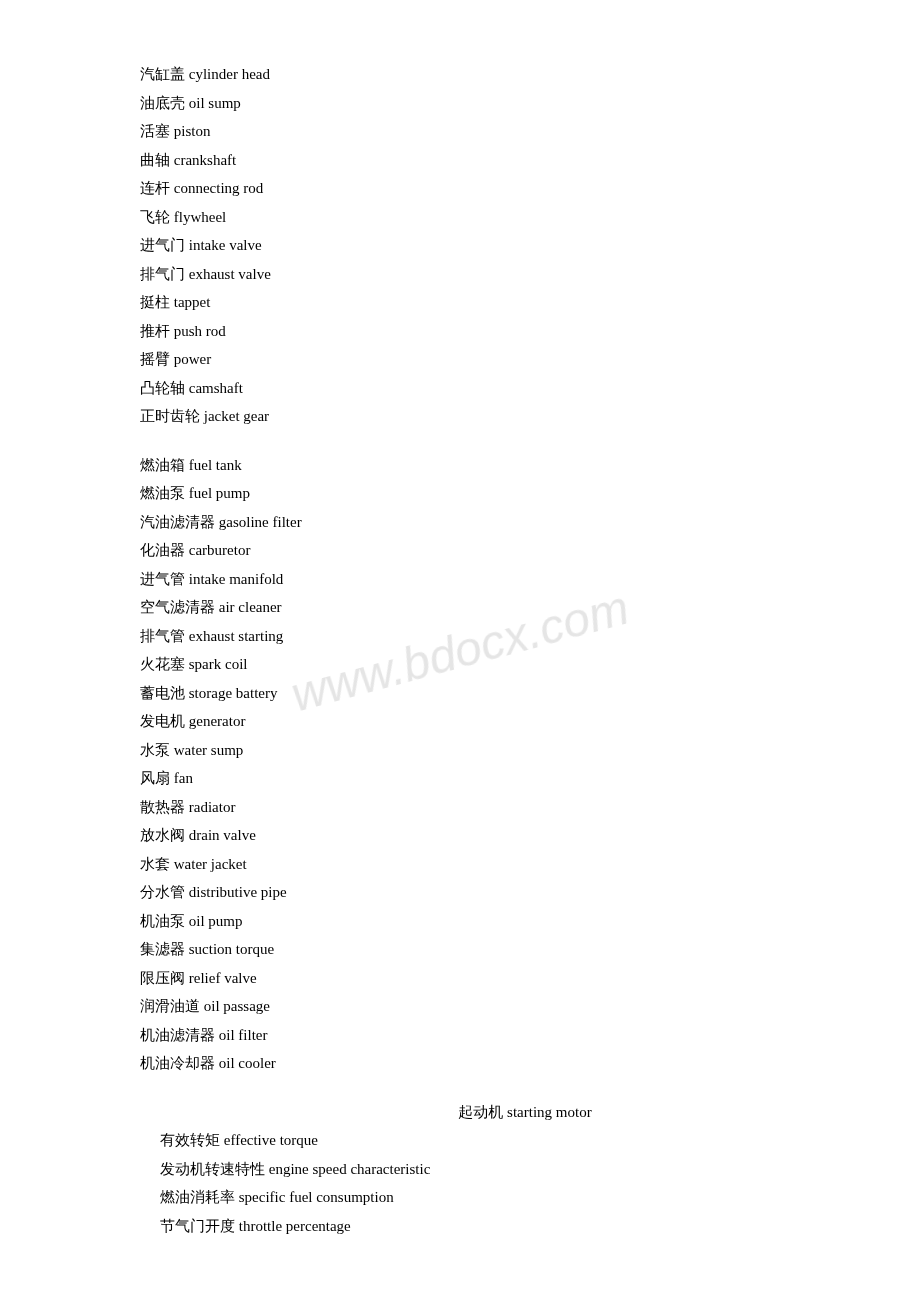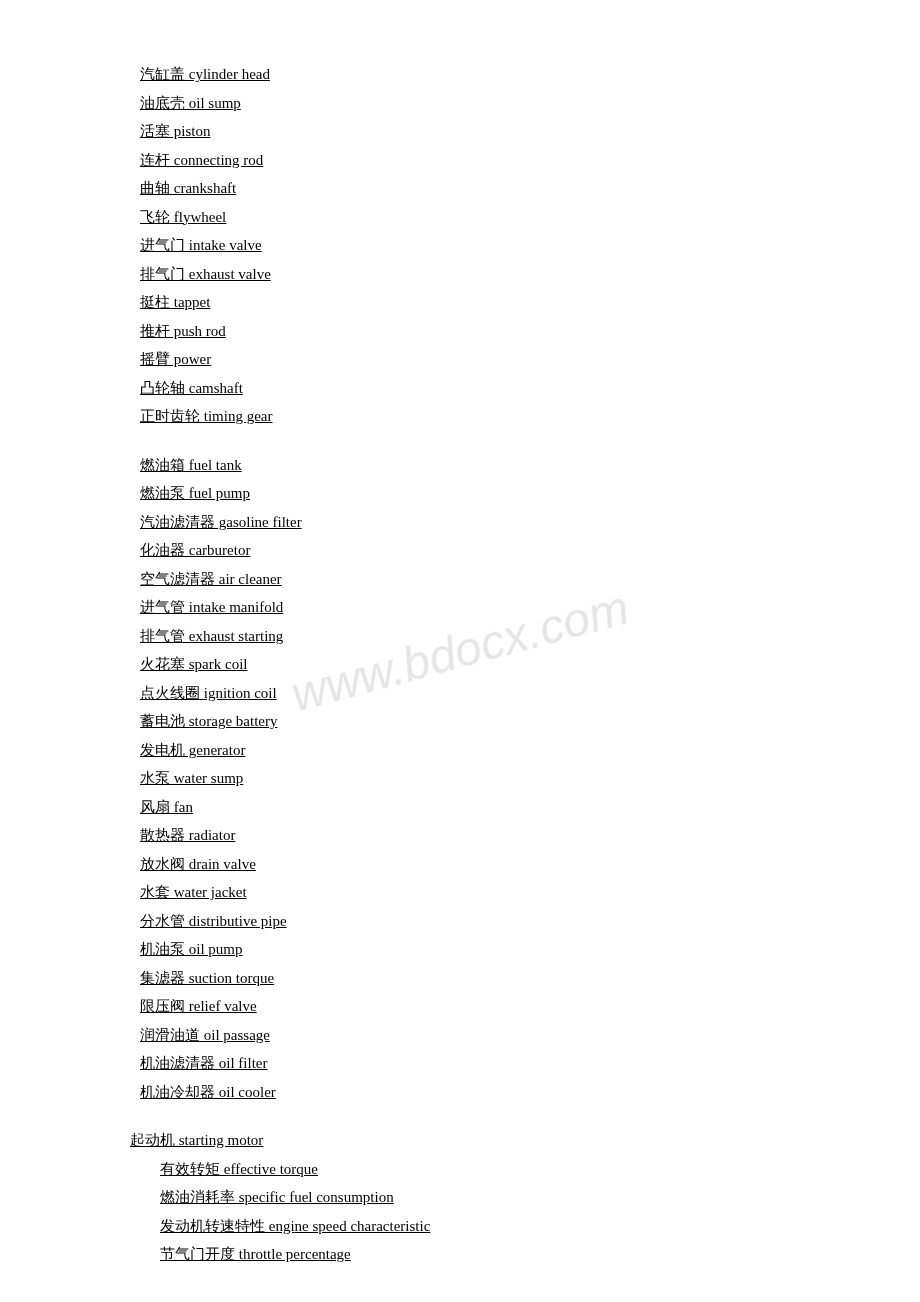--- a/index.html
+++ b/index.html
@@ -32,91 +32,90 @@
       white-space: nowrap;
     }
 
     .content {
       padding: 60px 0 60px 130px;
       line-height: 1.85;
     }
 
     .section {
       margin-bottom: 20px;
-      text-decoration: underline;
     }
 
     .item {
       display: block;
       padding-left: 10px;
       line-height: 1.9;
     }
 
     .item-top-level {
       display: block;
       padding-left: 0;
       line-height: 1.9;
+      text-align: center;
     }
 
     .item-extra-indented {
       display: block;
       padding-left: 30px;
       line-height: 1.9;
     }
   </style>
 </head>
 <body>
 
 <div class="watermark">www.bdocx.com</div>
 
 <div class="content">
 
   <div class="section">
     <span class="item">汽缸盖 cylinder head</span>
     <span class="item">油底壳 oil sump</span>
     <span class="item">活塞 piston</span>
+    <span class="item">曲轴 crankshaft</span>
     <span class="item">连杆 connecting rod</span>
-    <span class="item">曲轴 crankshaft</span>
     <span class="item">飞轮 flywheel</span>
     <span class="item">进气门 intake valve</span>
     <span class="item">排气门 exhaust valve</span>
     <span class="item">挺柱 tappet</span>
     <span class="item">推杆 push rod</span>
     <span class="item">摇臂 power</span>
     <span class="item">凸轮轴 camshaft</span>
-    <span class="item">正时齿轮 timing gear</span>
+    <span class="item">正时齿轮 jacket gear</span>
   </div>
 
   <div class="section">
     <span class="item">燃油箱 fuel tank</span>
     <span class="item">燃油泵 fuel pump</span>
     <span class="item">汽油滤清器 gasoline filter</span>
     <span class="item">化油器 carburetor</span>
+    <span class="item">进气管 intake manifold</span>
     <span class="item">空气滤清器 air cleaner</span>
-    <span class="item">进气管 intake manifold</span>
     <span class="item">排气管 exhaust starting</span>
     <span class="item">火花塞 spark coil</span>
-    <span class="item">点火线圈 ignition coil</span>
     <span class="item">蓄电池 storage battery</span>
     <span class="item">发电机 generator</span>
     <span class="item">水泵 water sump</span>
     <span class="item">风扇 fan</span>
     <span class="item">散热器 radiator</span>
     <span class="item">放水阀 drain valve</span>
     <span class="item">水套 water jacket</span>
     <span class="item">分水管 distributive pipe</span>
     <span class="item">机油泵 oil pump</span>
     <span class="item">集滤器 suction torque</span>
     <span class="item">限压阀 relief valve</span>
     <span class="item">润滑油道 oil passage</span>
     <span class="item">机油滤清器 oil filter</span>
     <span class="item">机油冷却器 oil cooler</span>
   </div>
 
   <div class="section">
     <span class="item-top-level">起动机 starting motor</span>
     <span class="item-extra-indented">有效转矩 effective torque</span>
+    <span class="item-extra-indented">发动机转速特性 engine speed characteristic</span>
     <span class="item-extra-indented">燃油消耗率 specific fuel consumption</span>
-    <span class="item-extra-indented">发动机转速特性 engine speed characteristic</span>
     <span class="item-extra-indented">节气门开度 throttle percentage</span>
   </div>
 
 </div>
 
 </body></html>

